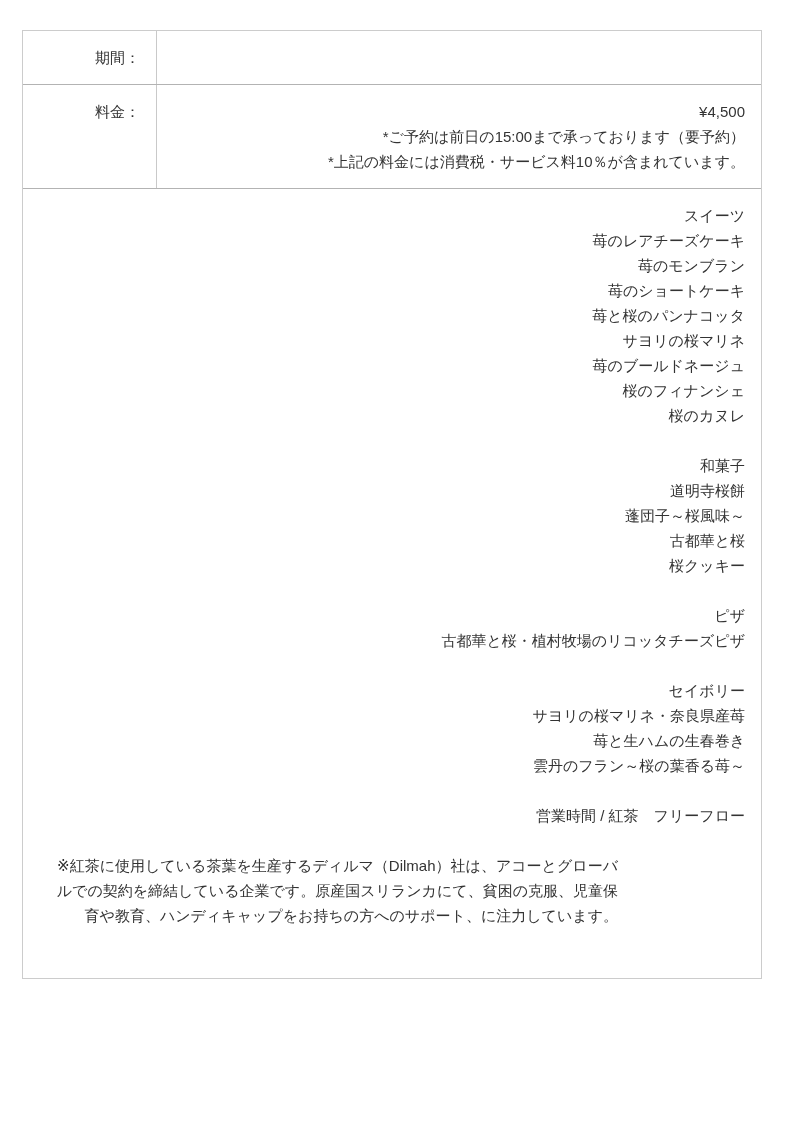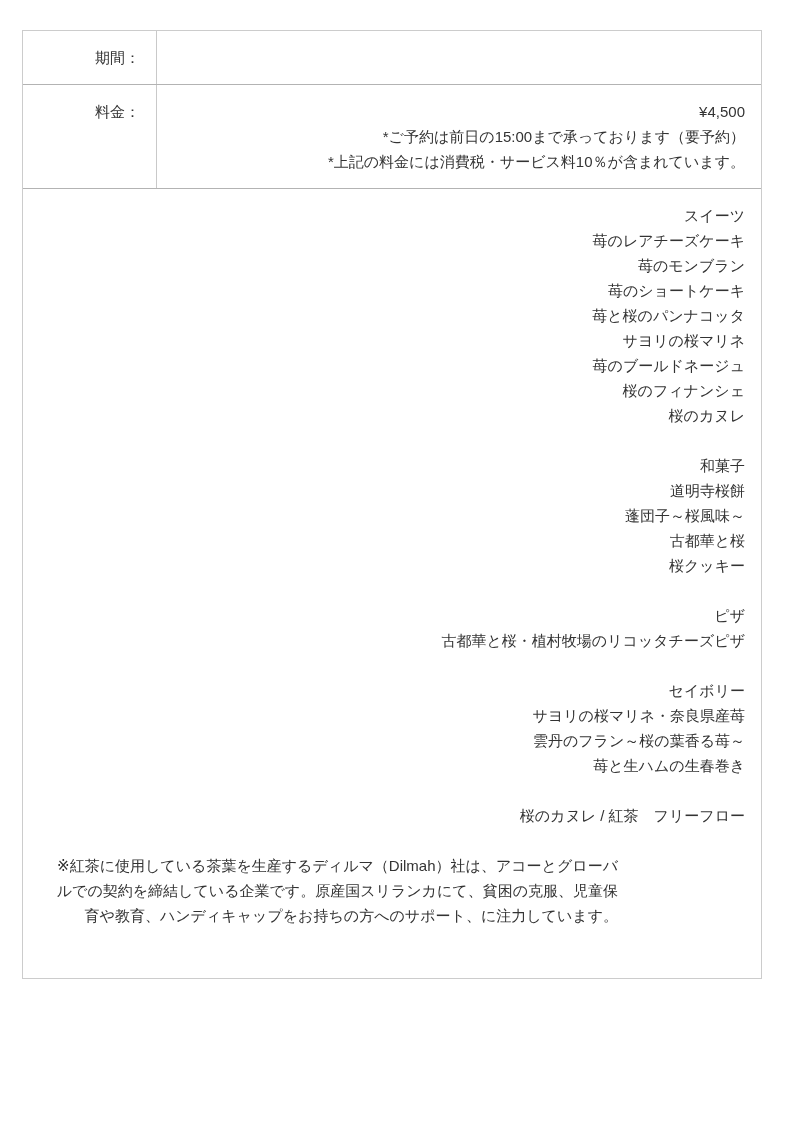--- a/index.html
+++ b/index.html
@@ -117,25 +117,25 @@
         </div>
 
         <div class="menu-section">
           <div class="text-line">ピザ</div>
           <div class="text-line">古都華と桜・植村牧場のリコッタチーズピザ</div>
         </div>
 
         <div class="menu-section">
           <div class="text-line">セイボリー</div>
           <div class="text-line">サヨリの桜マリネ・奈良県産苺</div>
+          <div class="text-line">苺と生ハムの生春巻き</div>
           <div class="text-line">雲丹のフラン～桜の葉香る苺～</div>
-          <div class="text-line">苺と生ハムの生春巻き</div>
         </div>
 
-        <div class="drinks-line">桜のカヌレ / 紅茶　フリーフロー</div>
+        <div class="drinks-line">営業時間 / 紅茶　フリーフロー</div>
 
         <p class="note-paragraph">※紅茶に使用している茶葉を生産するディルマ（Dilmah）社は、アコーとグローバルでの契約を締結している企業です。原産国スリランカにて、貧困の克服、児童保育や教育、ハンディキャップをお持ちの方へのサポート、に注力しています。</p>
 
       </div>
     </div>
 
   </div>
 </div>
 
 </body></html>

